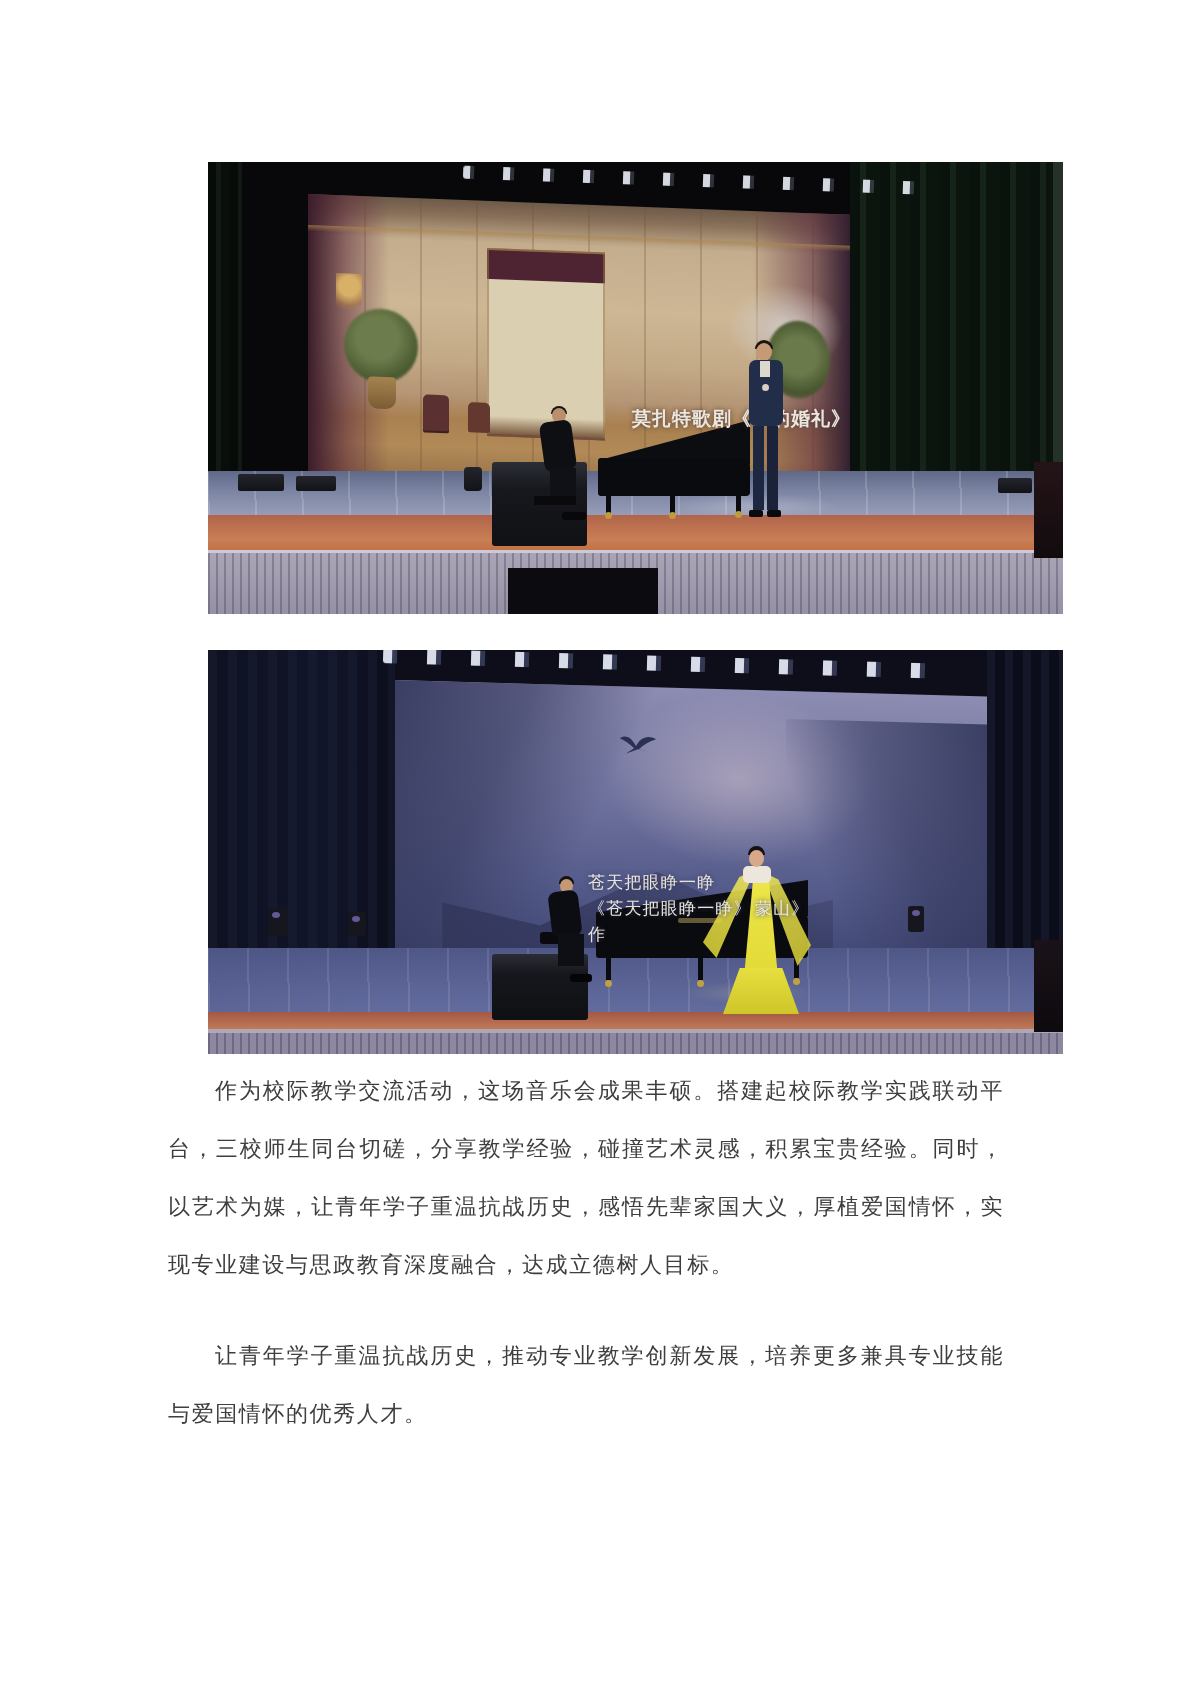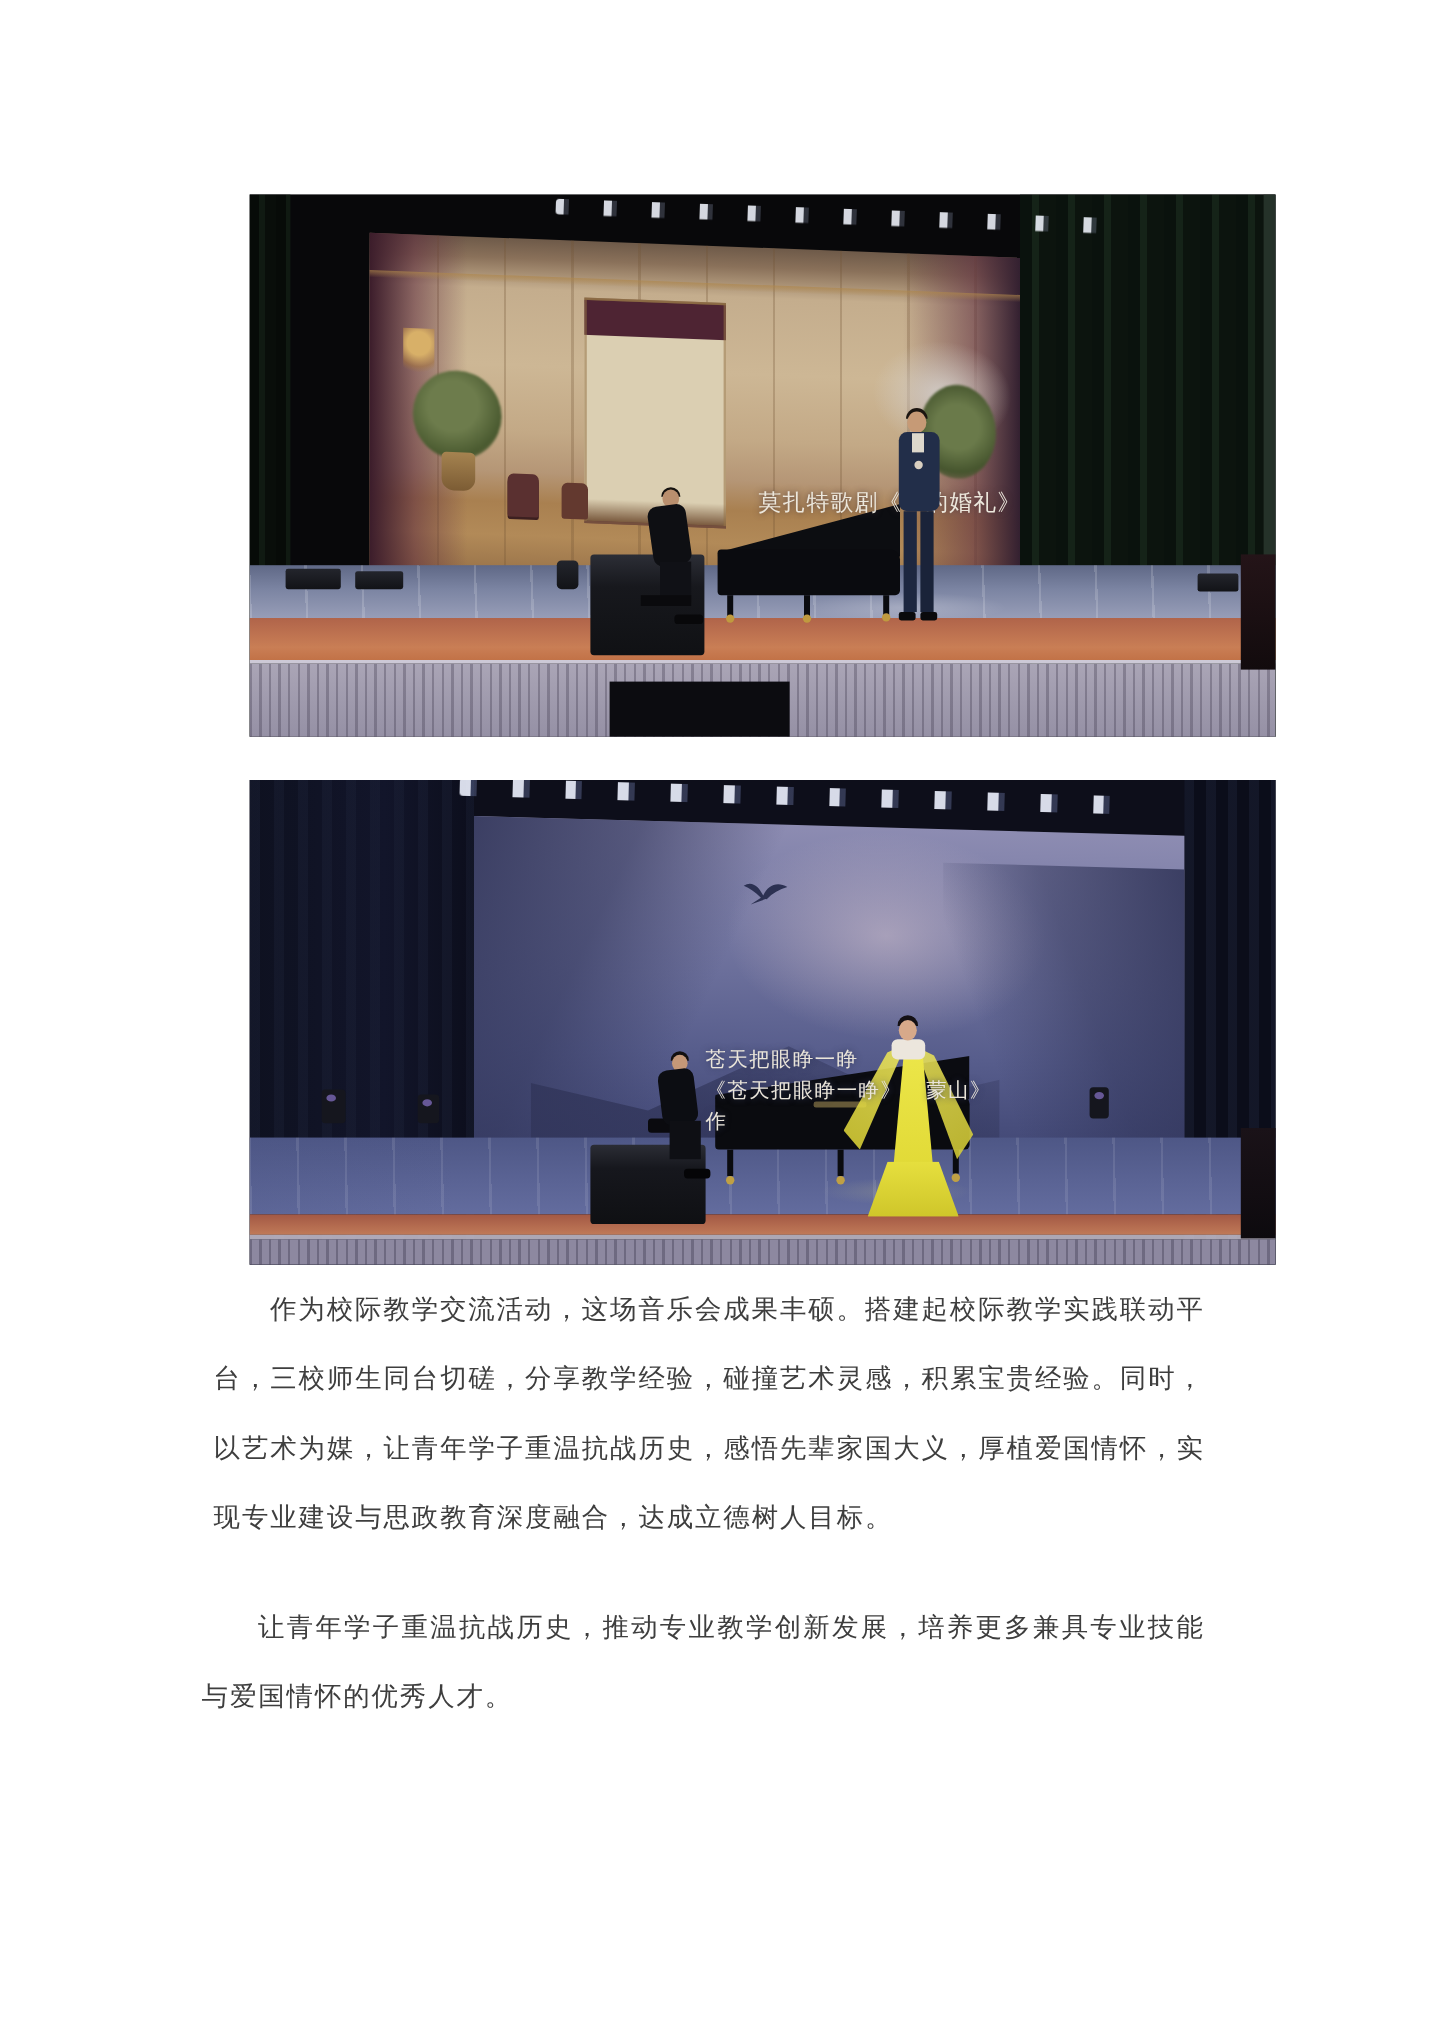--- a/index.html
+++ b/index.html
@@ -64,21 +64,21 @@
   .p1-caster{width:7px;height:7px;border-radius:50%;background:#c09a3f;z-index:6;}
   .c1{left:397px;top:350px;} .c2{left:461px;top:350px;} .c3{left:527px;top:349px;}
   .p1-pianist{left:326px;top:244px;width:60px;height:116px;z-index:6;}
   .p1-pianist .head{position:absolute;left:18px;top:2px;width:14px;height:15px;border-radius:50%;background:#b98f6e;}
   .p1-pianist .hair{position:absolute;left:17px;top:0;width:16px;height:8px;border-radius:8px 8px 0 0;background:#15120f;}
   .p1-pianist .torso{position:absolute;left:8px;top:15px;width:32px;height:50px;border-radius:8px;background:#0e0f13;transform:rotate(-8deg);}
   .p1-pianist .legs{position:absolute;left:16px;top:62px;width:26px;height:34px;background:#101116;}
   .p1-pianist .bench{position:absolute;left:0;top:90px;width:42px;height:9px;background:#0a0a0d;}
   .p1-pianist .shoe{position:absolute;left:28px;top:106px;width:24px;height:8px;background:#08080a;border-radius:3px;}
   .p1-overlay{left:424px;top:244px;z-index:7;display:flex;gap:19px;color:#ece7dc;font-size:19px;letter-spacing:1px;
-    text-shadow:0 0 5px rgba(70,50,55,.9);white-space:nowrap;}
+    text-shadow:0 0 5px rgba(70,50,55,.9);white-space:nowrap;font-weight:bold;}
   .p1-singer{left:535px;top:178px;width:56px;height:182px;z-index:8;}
   .p1-singer .head{position:absolute;left:13px;top:3px;width:16px;height:18px;border-radius:50%;background:#c69a76;}
   .p1-singer .hair{position:absolute;left:12px;top:0;width:18px;height:9px;border-radius:9px 9px 0 0;background:#1b1510;}
   .p1-singer .shirt{position:absolute;left:17px;top:21px;width:10px;height:16px;background:#ddd8cc;}
   .p1-singer .suit{position:absolute;left:6px;top:20px;width:34px;height:66px;border-radius:7px;background:#222e49;}
   .p1-singer .hand{position:absolute;left:19px;top:44px;width:7px;height:7px;border-radius:50%;background:#d9cfc0;}
   .p1-singer .leg1{position:absolute;left:10px;top:86px;width:11px;height:84px;background:#1d2740;}
   .p1-singer .leg2{position:absolute;left:24px;top:86px;width:11px;height:84px;background:#1a2339;}
   .p1-singer .shoe1{position:absolute;left:6px;top:170px;width:14px;height:7px;background:#0a0a0c;border-radius:2px;}
   .p1-singer .shoe2{position:absolute;left:24px;top:170px;width:14px;height:7px;background:#0a0a0c;border-radius:2px;}
@@ -140,26 +140,26 @@
   .p2-singer .sleeve-l{position:absolute;left:0;top:24px;width:52px;height:88px;opacity:.88;
     background:linear-gradient(215deg,#efe85c,#d8cf33);clip-path:polygon(100% 0,70% 8%,0 82%,26% 100%);}
   .p2-singer .sleeve-r{position:absolute;left:60px;top:26px;width:48px;height:94px;opacity:.85;
     background:linear-gradient(145deg,#efe85c,#d8cf33);clip-path:polygon(0 0,32% 8%,100% 78%,72% 100%);}
   .p2-singer .dress{position:absolute;left:30px;top:32px;width:56px;height:134px;
     background:linear-gradient(180deg,#ece649,#ddd52f);clip-path:polygon(36% 0,64% 0,86% 100%,14% 100%);}
   .p2-singer .skirt{position:absolute;left:20px;top:122px;width:76px;height:46px;
     background:linear-gradient(180deg,#e6df3e,#cfc62a);clip-path:polygon(22% 0,78% 0,100% 100%,0 100%);}
   .p2-overlay{left:380px;top:220px;z-index:9;color:#eae5da;font-size:17px;line-height:26px;letter-spacing:1.2px;
     text-shadow:0 0 5px rgba(50,55,90,.9);white-space:nowrap;}
-  .p2-overlay .row{display:flex;gap:20px;}
+  .p2-overlay .row{display:flex;gap:3px;}
 
   
   .content{position:absolute;left:168px;top:1038px;width:836px;color:#3e3e3e;}
   .content p{margin:0;font-size:22px;line-height:58px;letter-spacing:1.6px;text-align:justify;text-indent:47px;}
-  #para1{margin-top:24px;margin-left:10px;}
+  #para1{margin-top:24px;}
   #para2{margin-top:33px;}
 </style>
 </head>
 <body>
 
 <figure id="photo1" class="photo">
   <div class="abs p1-curtain-left"></div>
   <div class="abs p1-curtain-right">
     <div class="abs p1-curtain-edge"></div>
   </div>

